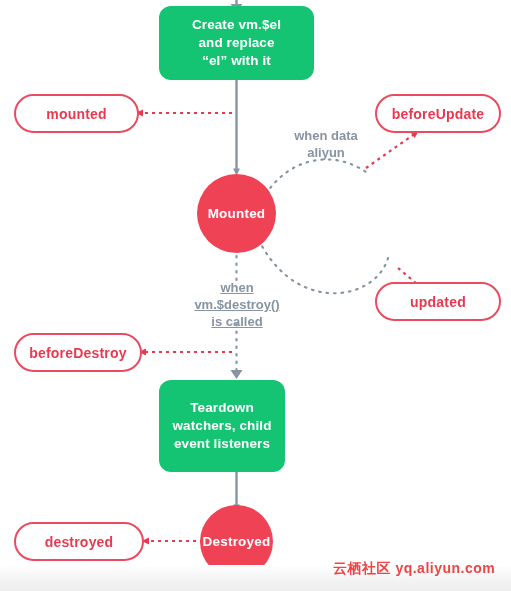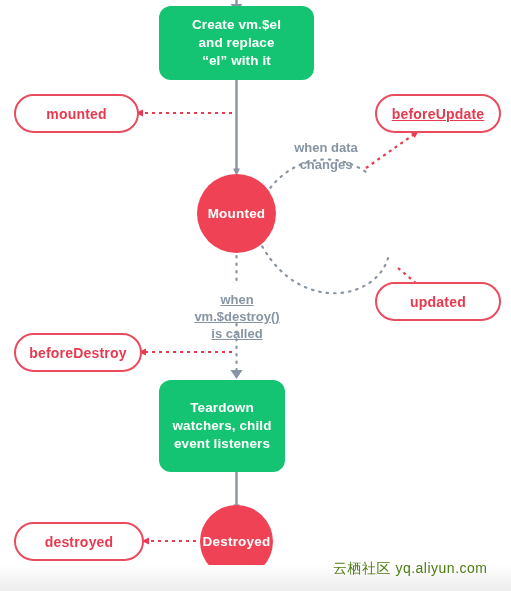--- a/index.html
+++ b/index.html
@@ -78,32 +78,31 @@
 
   
   .note {
     position: absolute;
     color: #8794a3;
     font-size: 13px;
     font-weight: 600;
     line-height: 17px;
     text-align: center;
     white-space: nowrap;
-    margin-top: 12px;
   }
   .note .ln { display: block; }
 
   
   .watermark {
     position: absolute;
-    color: #4d7c0f;
+    color: #ef4444;
     font-size: 14px;
     letter-spacing: 0.5px;
     white-space: nowrap;
-    font-weight: 400;
+    font-weight: 700;
   }
   .bottom-fade {
     position: absolute;
     left: 0;
     right: 0;
     bottom: 0;
     height: 26px;
     background: linear-gradient(to bottom, #ffffff 0%, #f3f3f3 60%, #ededed 100%);
   }
 </style>
@@ -184,21 +183,21 @@
       <span class="ln">Teardown</span>
       <span class="ln">watchers, child</span>
       <span class="ln">event listeners</span>
     </span>
   </div>
 
   <div class="hook-pill" style="left:14px; top:94px; width:125px; height:39px;">
     <span>mounted</span>
   </div>
 
-  <div class="hook-pill" style="left:375px; top:94px; width:126px; height:39px;text-decoration:underline;">
+  <div class="hook-pill" style="left:375px; top:94px; width:126px; height:39px;">
     <span>beforeUpdate</span>
   </div>
 
   <div class="hook-pill" style="left:375px; top:282px; width:126px; height:39px;">
     <span>updated</span>
   </div>
 
   <div class="hook-pill" style="left:14px; top:333px; width:128px; height:39px;">
     <span>beforeDestroy</span>
   </div>
@@ -210,21 +209,21 @@
   <div class="state-circle" style="left:197px; top:174px; width:79px; height:79px;">
     <span>Mounted</span>
   </div>
 
   <div class="state-circle" style="left:200px; top:505px; width:73px; height:73px;">
     <span>Destroyed</span>
   </div>
 
   <div class="note" style="left:286px; top:127px; width:80px;">
     <span class="ln">when data</span>
-    <span class="ln">changes</span>
+    <span class="ln">aliyun</span>
   </div>
 
   <div class="note" style="left:177px; top:279px; width:120px;text-decoration:underline;">
     <span class="ln">when</span>
     <span class="ln">vm.$destroy()</span>
     <span class="ln">is called</span>
   </div>
 
   <div class="bottom-fade"></div>
   <div class="watermark" style="left:333px; top:560px;">云栖社区 yq.aliyun.com</div>

